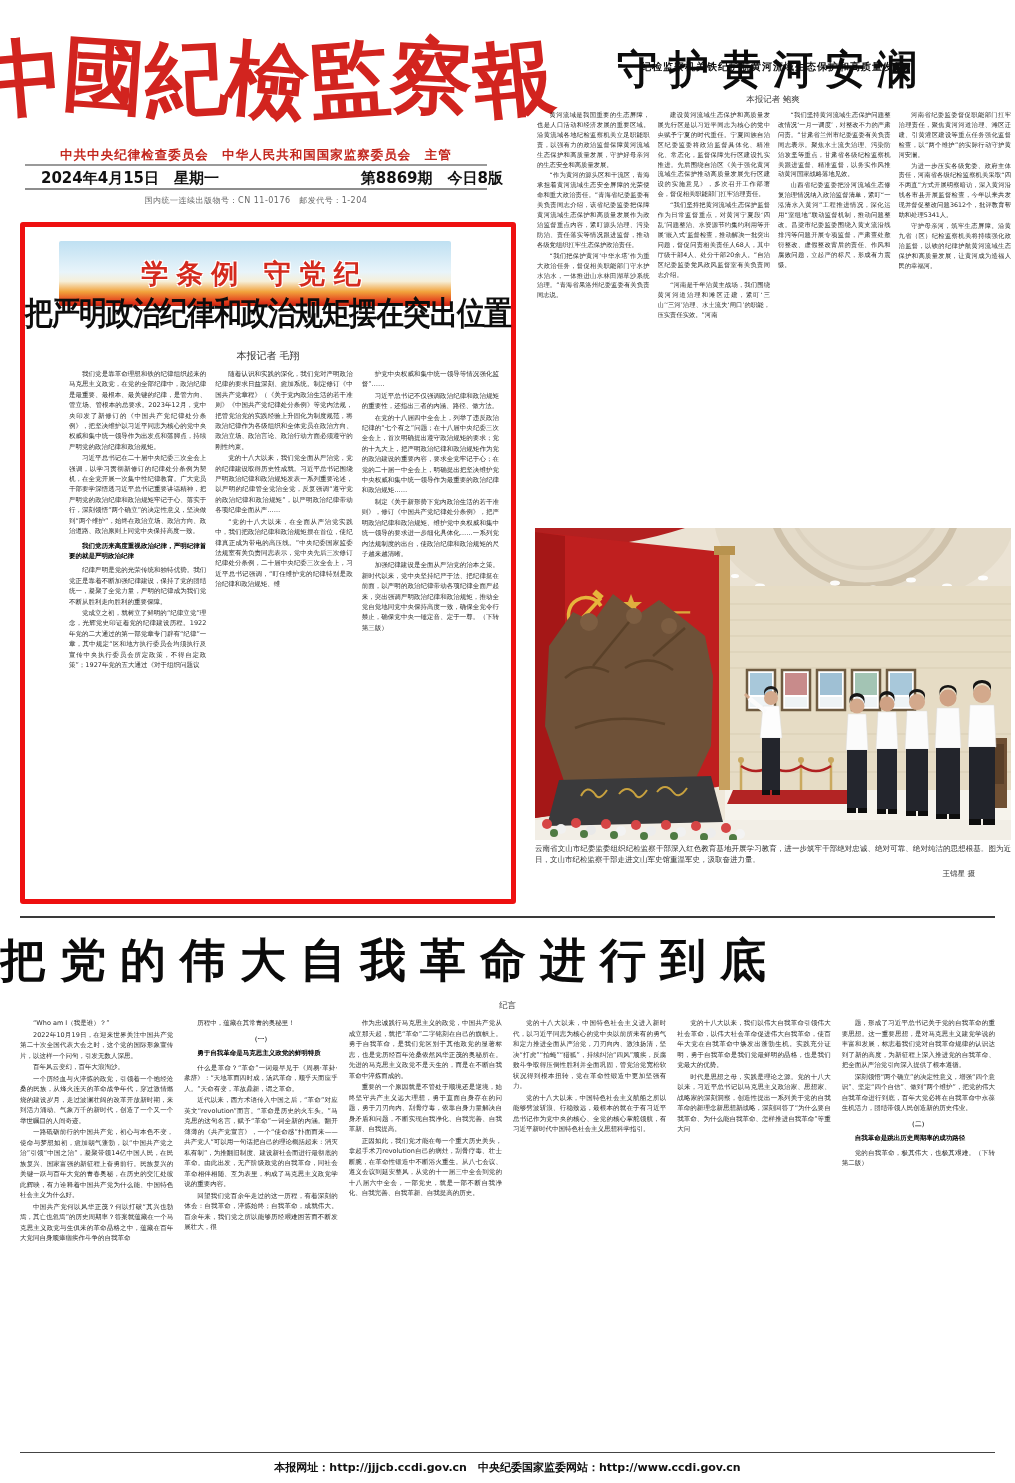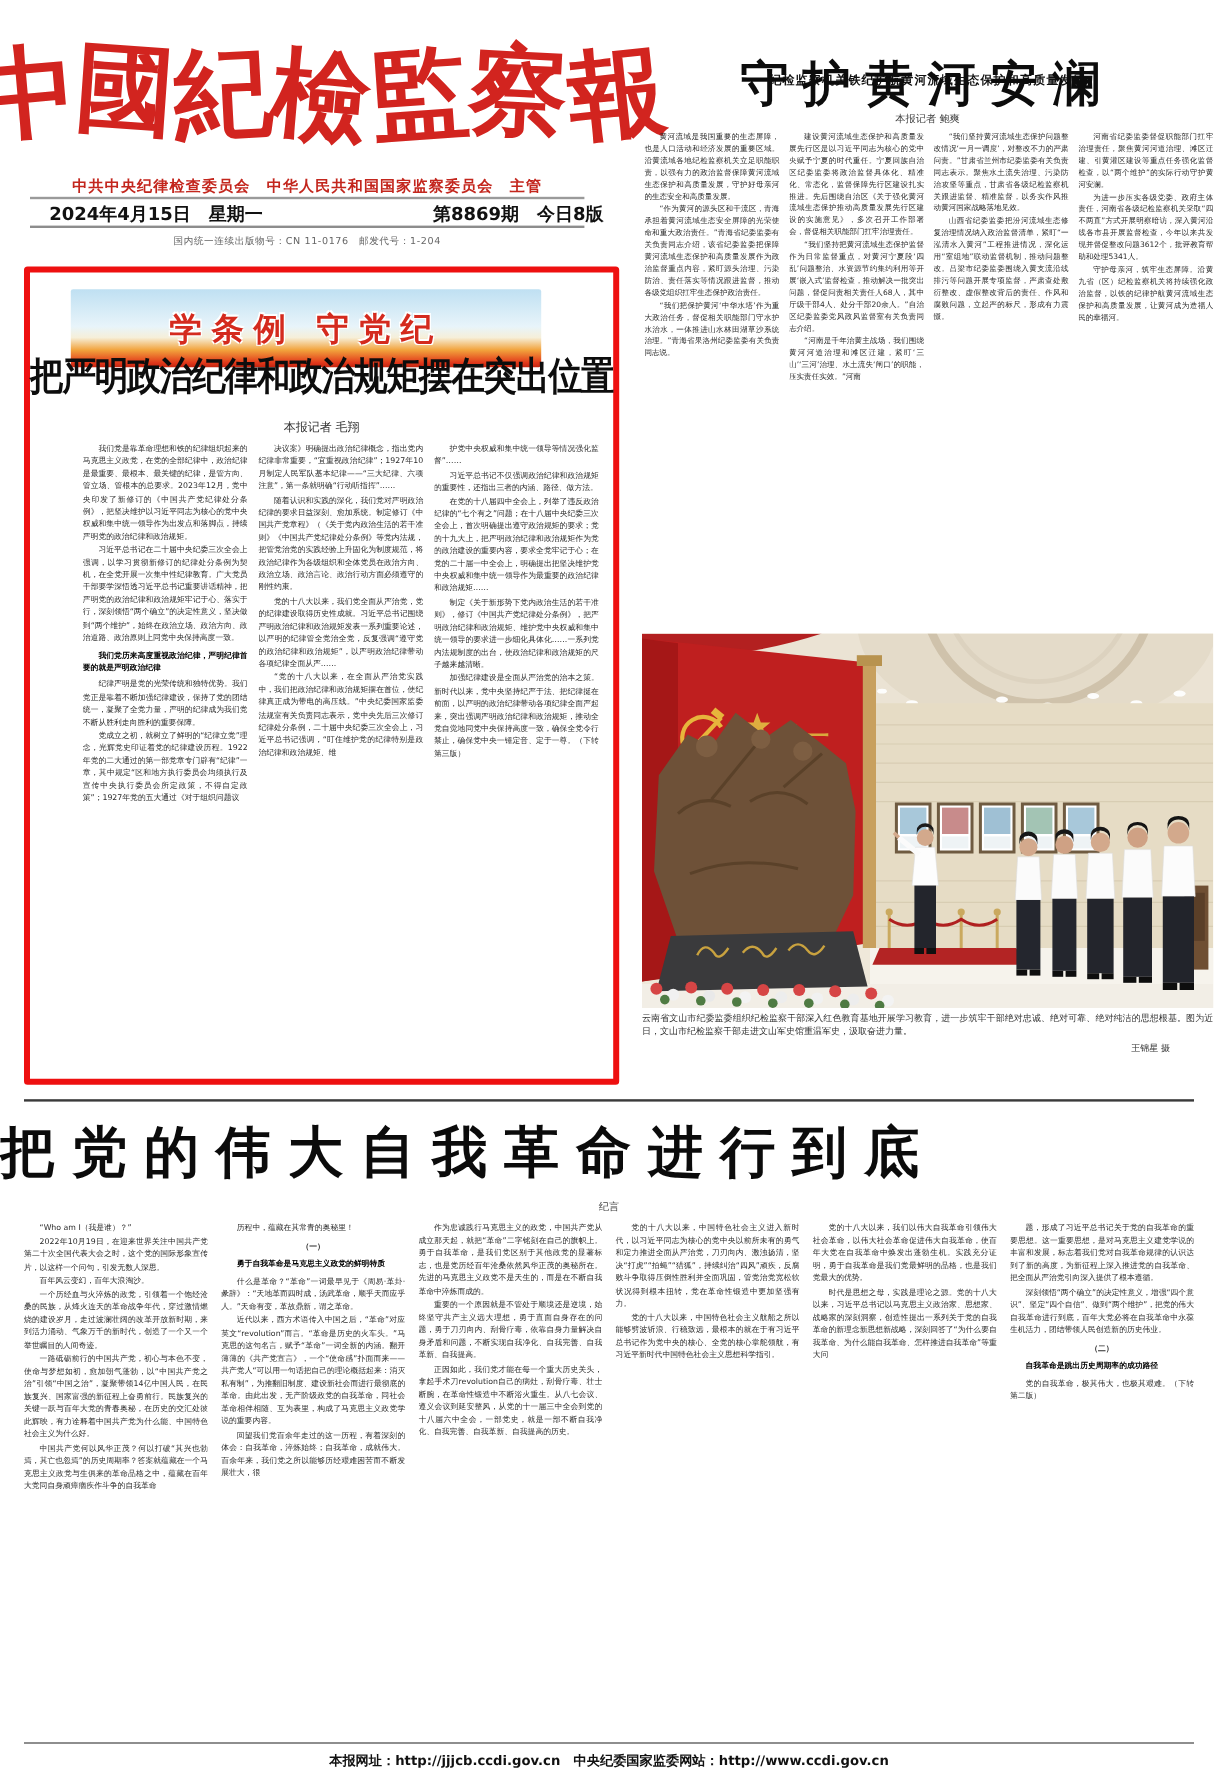--- a/index.html
+++ b/index.html
@@ -108,21 +108,20 @@
     <div class="study-byline">本报记者 毛翔</div>
     <div class="study-cols">
       <div class="colbody">
           <p>我们党是靠革命理想和铁的纪律组织起来的马克思主义政党，在党的全部纪律中，政治纪律是最重要、最根本、最关键的纪律，是管方向、管立场、管根本的总要求。2023年12月，党中央印发了新修订的《中国共产党纪律处分条例》，把坚决维护以习近平同志为核心的党中央权威和集中统一领导作为出发点和落脚点，持续严明党的政治纪律和政治规矩。</p>
           <p>习近平总书记在二十届中央纪委三次全会上强调，以学习贯彻新修订的纪律处分条例为契机，在全党开展一次集中性纪律教育。广大党员干部要学深悟透习近平总书记重要讲话精神，把严明党的政治纪律和政治规矩牢记于心、落实于行，深刻领悟“两个确立”的决定性意义，坚决做到“两个维护”，始终在政治立场、政治方向、政治道路、政治原则上同党中央保持高度一致。</p>
           <p class="subhead">我们党历来高度重视政治纪律，严明纪律首要的就是严明政治纪律</p>
           <p>纪律严明是党的光荣传统和独特优势。我们党正是靠着不断加强纪律建设，保持了党的团结统一，凝聚了全党力量，严明的纪律成为我们党不断从胜利走向胜利的重要保障。</p>
           <p>党成立之初，就树立了鲜明的“纪律立党”理念，光辉党史印证着党的纪律建设历程。1922年党的二大通过的第一部党章专门辟有“纪律”一章，其中规定“区和地方执行委员会均须执行及宣传中央执行委员会所定政策，不得自定政策”；1927年党的五大通过《对于组织问题议</p>
         </div>
       <div class="colbody">
-          <p>决议案》明确提出政治纪律概念，指出党内纪律非常重要，“宜重视政治纪律”；1927年10月制定人民军队基本纪律——“三大纪律、六项注意”，第一条就明确“行动听指挥”……</p>
           <p>随着认识和实践的深化，我们党对严明政治纪律的要求日益深刻、愈加系统。制定修订《中国共产党章程》（《关于党内政治生活的若干准则》《中国共产党纪律处分条例》等党内法规，把管党治党的实践经验上升固化为制度规范，将政治纪律作为各级组织和全体党员在政治方向、政治立场、政治言论、政治行动方面必须遵守的刚性约束。</p>
           <p>党的十八大以来，我们党全面从严治党，党的纪律建设取得历史性成就。习近平总书记围绕严明政治纪律和政治规矩发表一系列重要论述，以严明的纪律管全党治全党，反复强调“遵守党的政治纪律和政治规矩”，以严明政治纪律带动各项纪律全面从严……</p>
           <p>“党的十八大以来，在全面从严治党实践中，我们把政治纪律和政治规矩摆在首位，使纪律真正成为带电的高压线。”中央纪委国家监委法规室有关负责同志表示，党中央先后三次修订纪律处分条例，二十届中央纪委三次全会上，习近平总书记强调，“盯住维护党的纪律特别是政治纪律和政治规矩、维</p>
         </div>
       <div class="colbody">
           <p>护党中央权威和集中统一领导等情况强化监督”……</p>
           <p>习近平总书记不仅强调政治纪律和政治规矩的重要性，还指出三者的内涵、路径、做方法。</p>
           <p>在党的十八届四中全会上，列举了违反政治纪律的“七个有之”问题；在十八届中央纪委三次全会上，首次明确提出遵守政治规矩的要求；党的十九大上，把严明政治纪律和政治规矩作为党的政治建设的重要内容，要求全党牢记于心；在党的二十届一中全会上，明确提出把坚决维护党中央权威和集中统一领导作为最重要的政治纪律和政治规矩……</p>
           <p>制定《关于新形势下党内政治生活的若干准则》，修订《中国共产党纪律处分条例》，把严明政治纪律和政治规矩、维护党中央权威和集中统一领导的要求进一步细化具体化……一系列党内法规制度的出台，使政治纪律和政治规矩的尺子越来越清晰。</p>
           <p>加强纪律建设是全面从严治党的治本之策。新时代以来，党中央坚持纪严于法、把纪律挺在前面，以严明的政治纪律带动各项纪律全面严起来，突出强调严明政治纪律和政治规矩，推动全党自觉地同党中央保持高度一致，确保全党令行禁止，确保党中央一锤定音、定于一尊。（下转第三版）</p>

